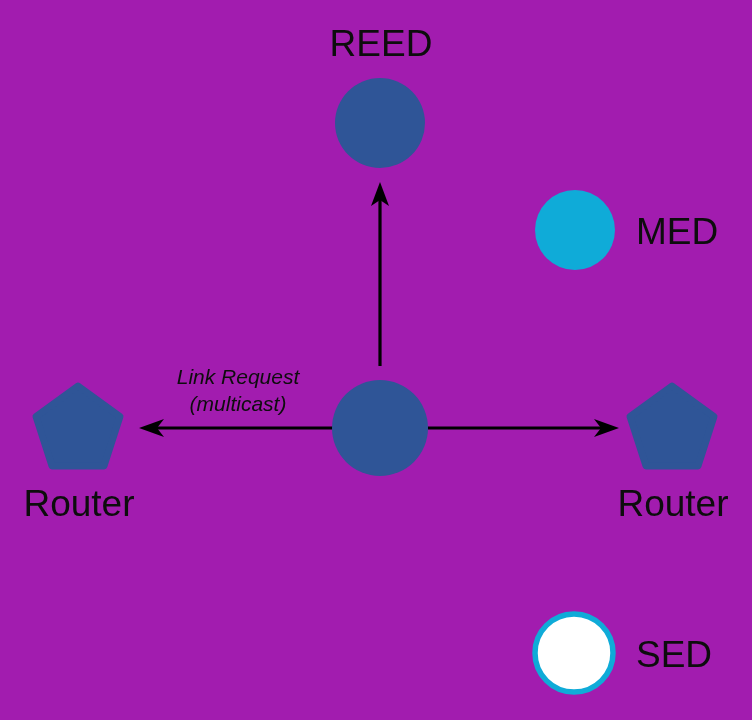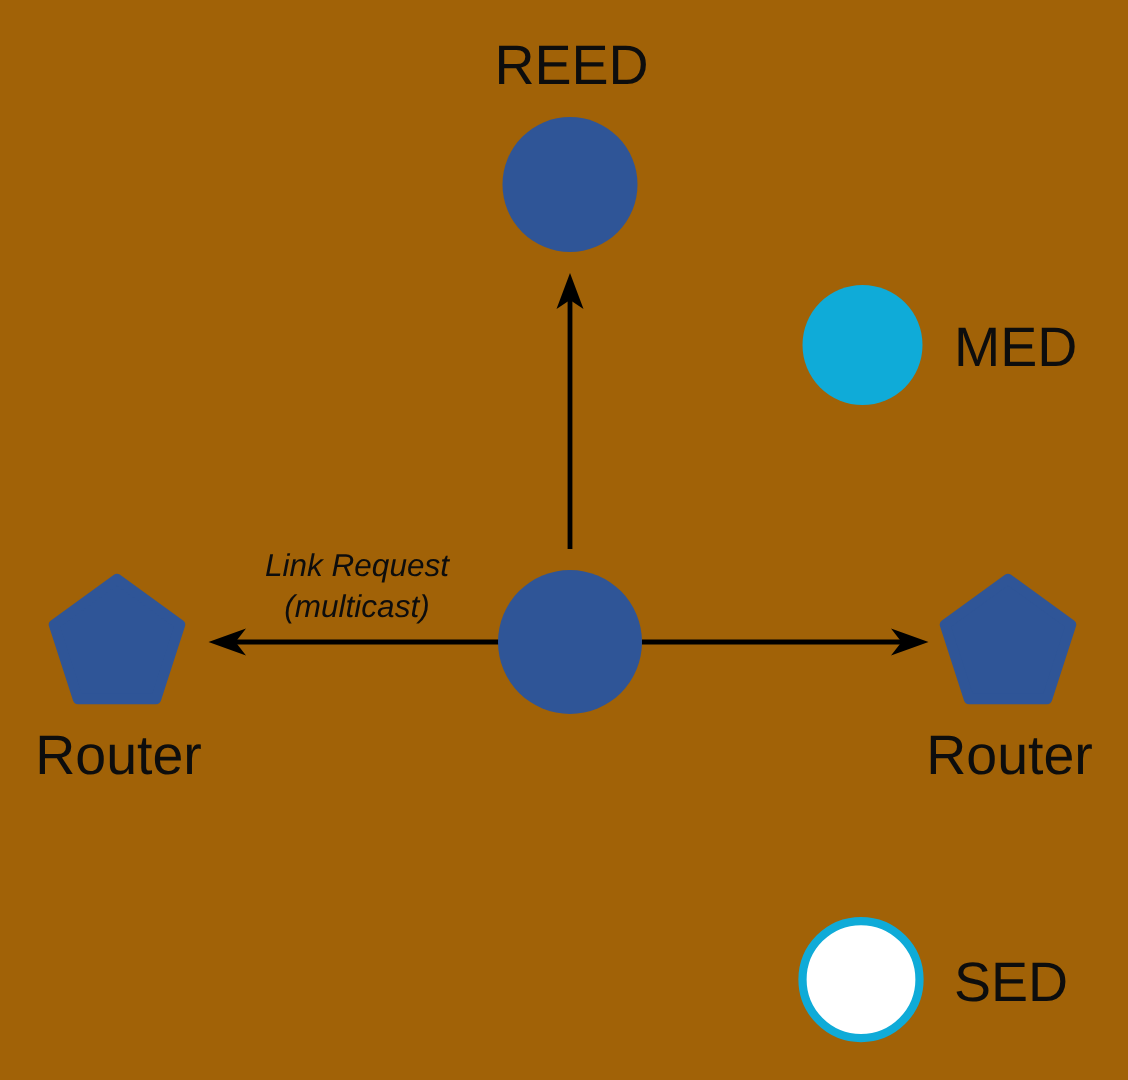--- a/index.html
+++ b/index.html
@@ -11,21 +11,21 @@
   body {
     width: 752px;
     height: 720px;
     font-family: "Liberation Sans", sans-serif;
     overflow: hidden;
   }
   #diagram-root {
     position: relative;
     width: 752px;
     height: 720px;
-    background: #a16207;
+    background: #a21caf;
   }
   #diagram-svg {
     position: absolute;
     top: 0;
     left: 0;
     width: 752px;
     height: 720px;
     display: block;
   }
   .node-label {

